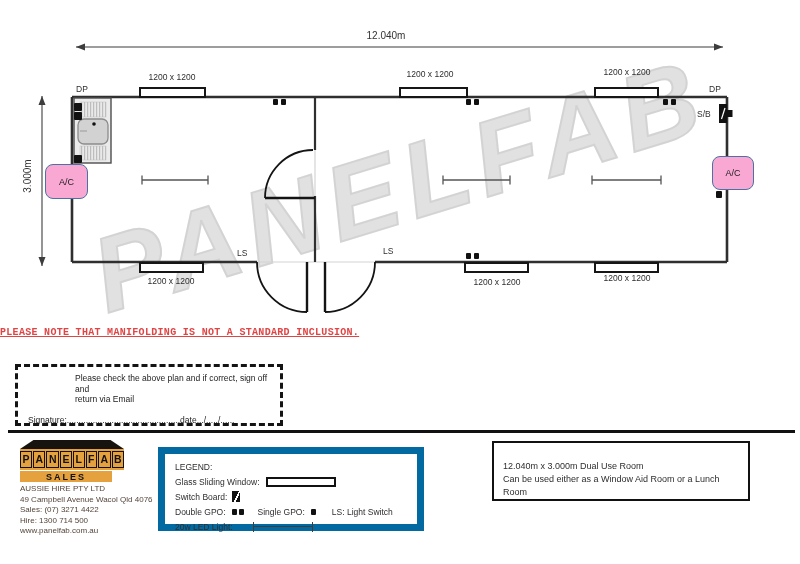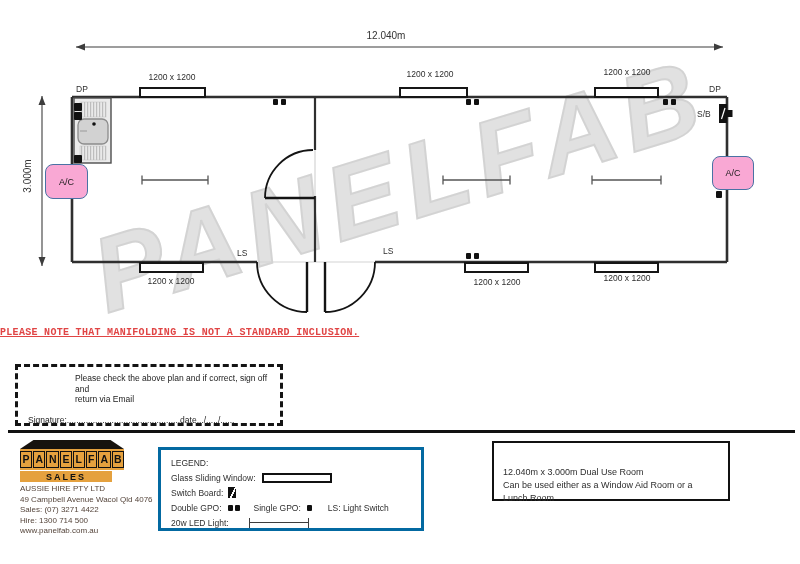--- a/index.html
+++ b/index.html
@@ -36,33 +36,33 @@
     clip-path:polygon(0 100%,13% 0,87% 0,100% 100%);}
   .logo .body{width:104px;height:21px;background:#e5a13e;display:flex;align-items:center;
     justify-content:center;gap:1px;box-sizing:border-box;padding:0 2px;}
   .logo .body span{display:block;border:1.2px solid #111;background:#e5a13e;color:#111;
     font-weight:bold;font-size:10.5px;line-height:1;padding:2px 1.5px;}
   .logo .band{width:92px;height:12px;background:#e5a13e;border-top:1px solid #fff;
     box-sizing:border-box;display:flex;align-items:center;justify-content:center;
     font-size:9px;font-weight:bold;letter-spacing:2px;color:#111;}
   .address{position:absolute;z-index:3;left:20px;top:484px;font-size:8px;line-height:10.5px;color:#55453b;}
   .legend{position:absolute;z-index:3;left:158px;top:447px;width:266px;height:84px;
-    border:3px solid #0369a1;box-sizing:border-box;padding:5px 0 0 10px;font-size:8.5px;color:#2e2e2e;}
+    border:7px solid #0369a1;box-sizing:border-box;padding:5px 0 0 10px;font-size:8.5px;color:#2e2e2e;}
   .legend .row{display:flex;align-items:center;height:15px;}
   .win-sym{display:inline-block;width:66px;height:6px;border:2px solid #111;background:#fff;margin-left:6px;}
   .sb-sym{display:inline-block;width:8px;height:11px;margin-left:5px;
     background:linear-gradient(115deg,#111 52%,#fff 52%,#fff 66%,#111 66%);}
   .gpo{display:inline-flex;gap:2px;margin-left:6px;}
   .gpo i{display:block;width:5px;height:6px;background:#111;border-radius:1px;}
   .led-sym{display:inline-block;position:relative;width:58px;height:10px;margin-left:20px;
     border-left:1.5px solid #3d3d3d;border-right:1.5px solid #3d3d3d;}
   .led-sym::after{content:'';position:absolute;left:0;right:0;top:4.5px;border-top:1.2px solid #3d3d3d;}
   .ml14{margin-left:14px;} .ml16{margin-left:16px;}
-  .infobox{position:absolute;z-index:3;left:492px;top:441px;width:238px;height:60px;
-    border:2.5px solid #111;box-sizing:border-box;padding:23px 9px;font-size:9px;line-height:13px;color:#2e2e2e;}
+  .infobox{position:absolute;z-index:3;left:492px;top:441px;width:258px;height:60px;
+    border:2.5px solid #111;box-sizing:border-box;padding:17px 9px;font-size:9px;line-height:13px;color:#2e2e2e;}
 </style>
 </head>
 <body>
 
 <div class="page">
 
   <div class="watermark">PANELFAB</div>
 
   <svg class="plan-svg" width="800" height="430" viewBox="0 0 800 430">
     <defs>

